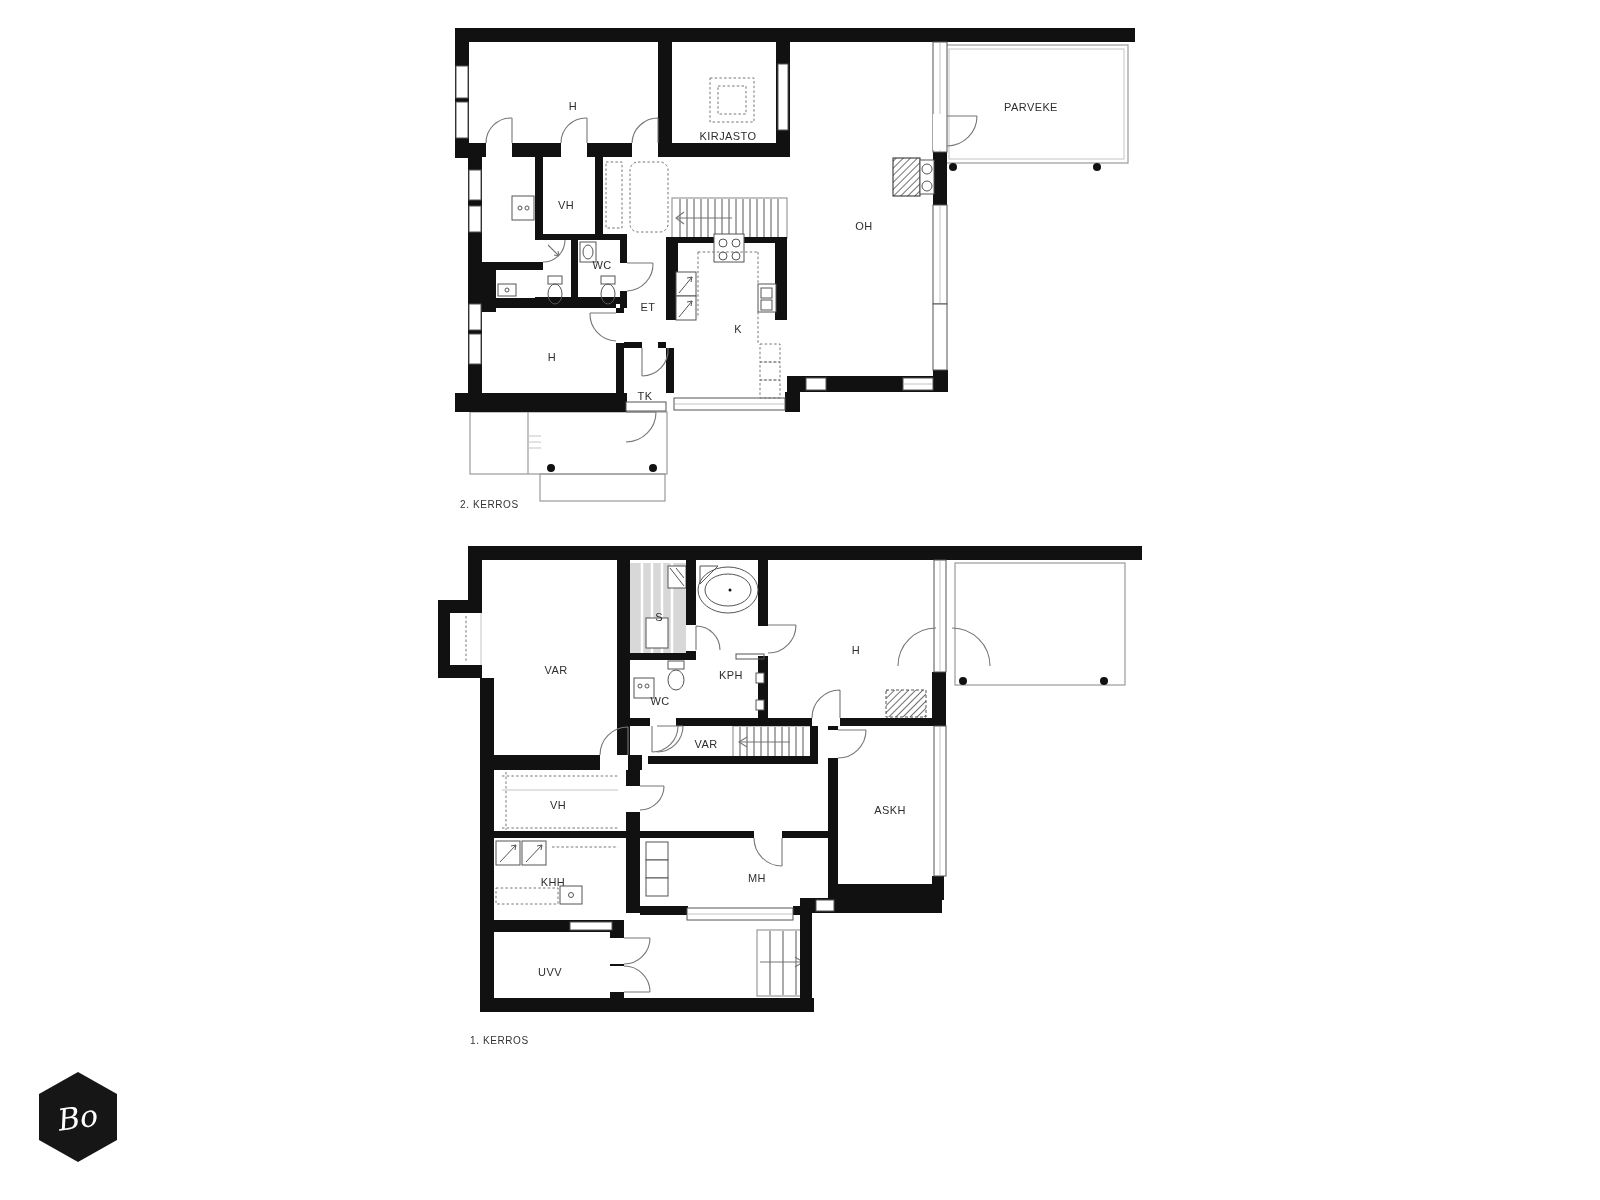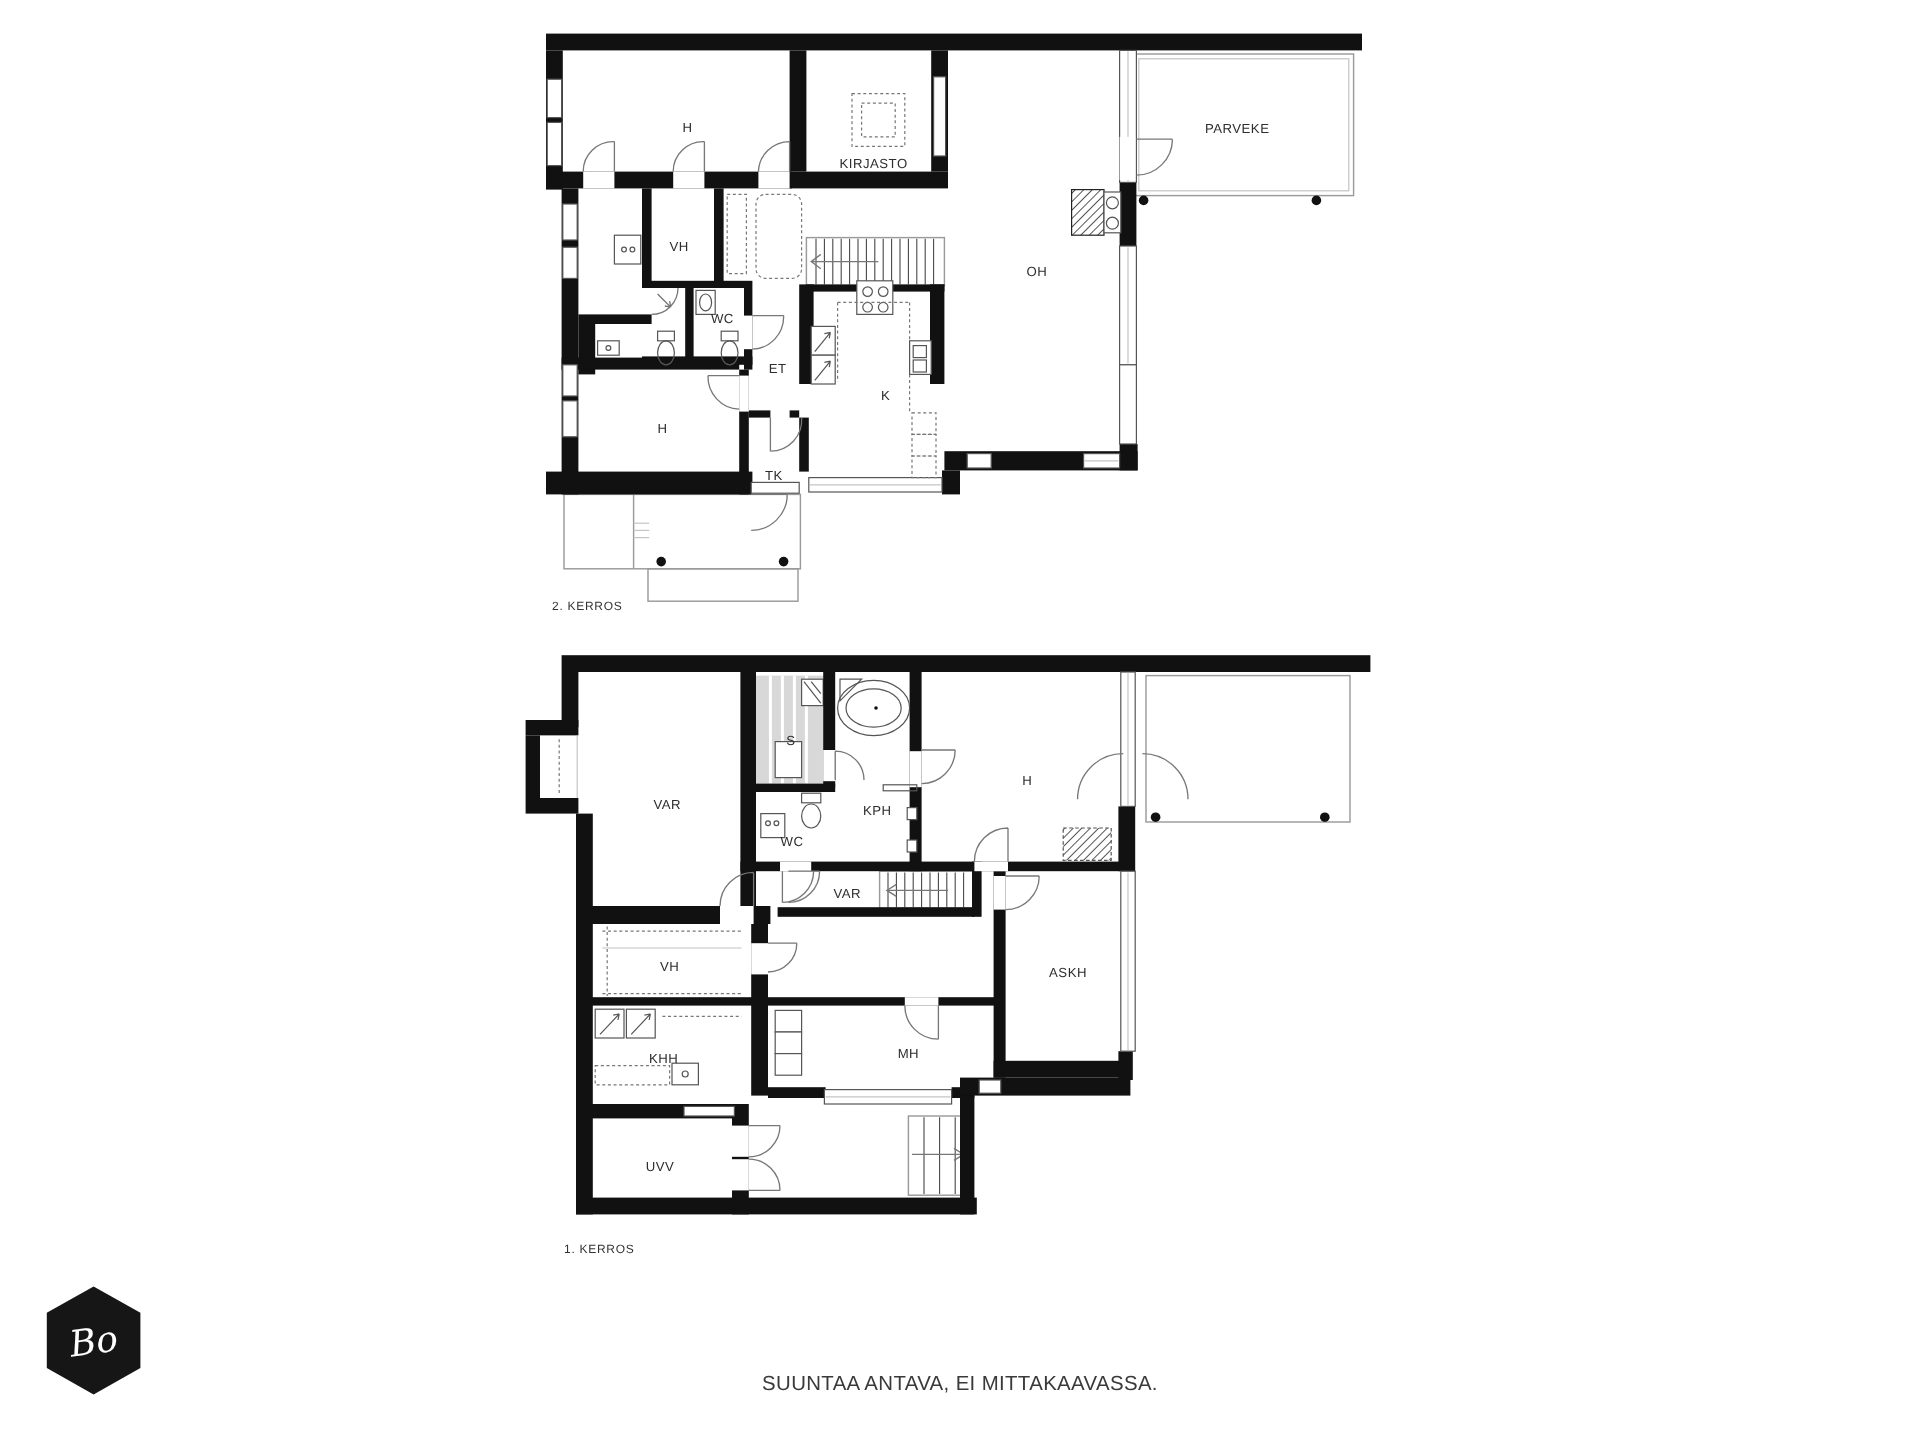--- a/index.html
+++ b/index.html
@@ -367,14 +367,13 @@
     <text class="lbl" x="550" y="976">UVV</text>
     <text class="flr" x="470" y="1044">1. KERROS</text>
   </g>
 
   <g>
     <polygon points="78,1072 117,1094 117,1140 78,1162 39,1140 39,1094" fill="#161616"></polygon>
     <text class="logo-text" x="78" y="1128" transform="rotate(-8 78 1118)">Bo</text>
   </g>
 </svg>
 
-<div id="footer">SUUNTAA ANTAVA, EI MITTAKAAVASSA.</div>
 </div>
 
 </body></html>

